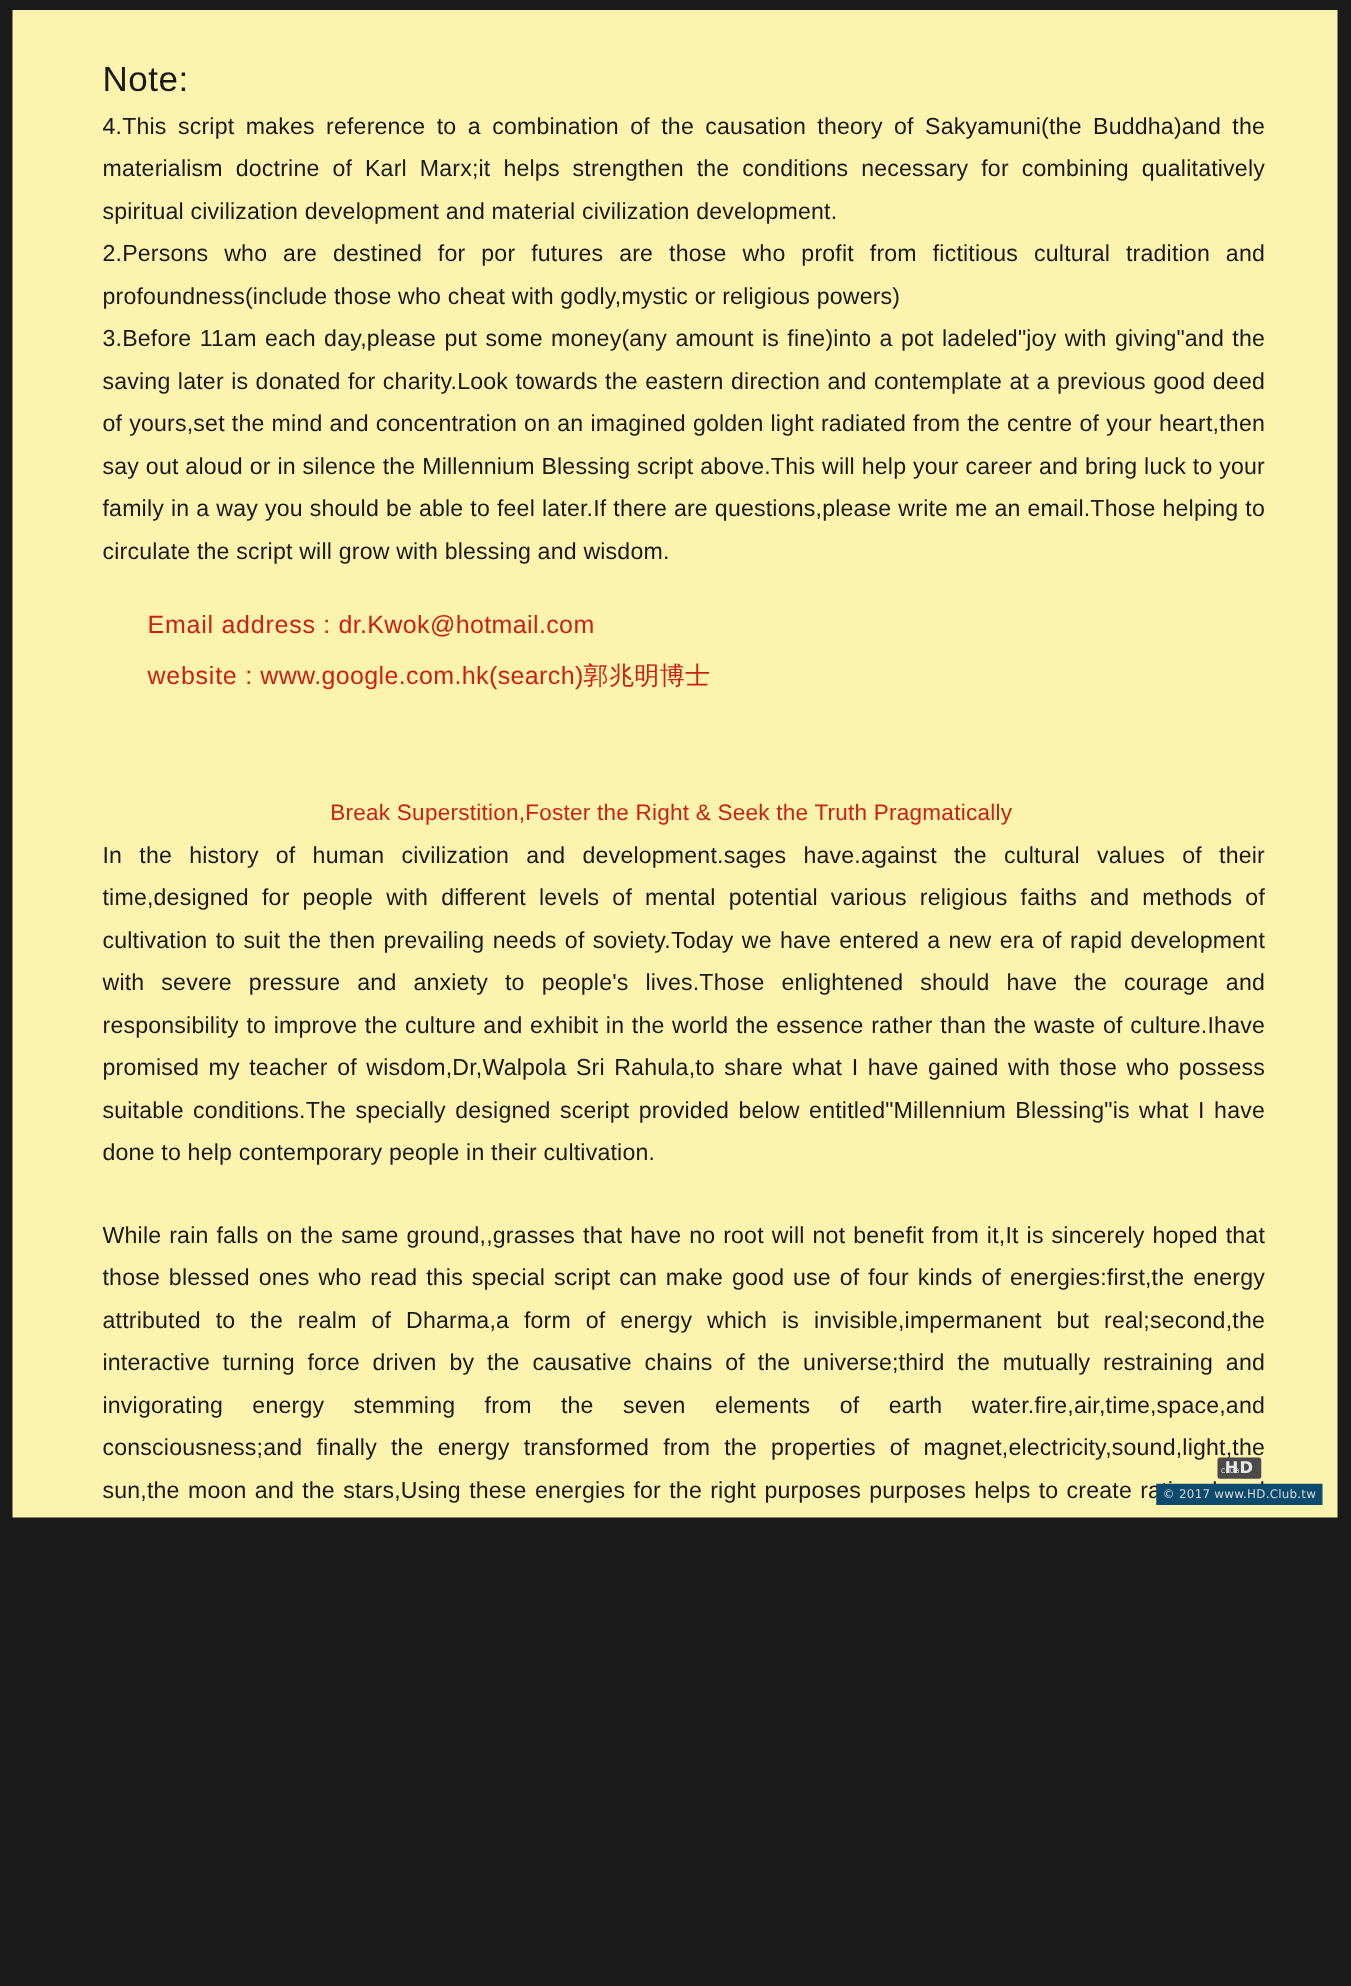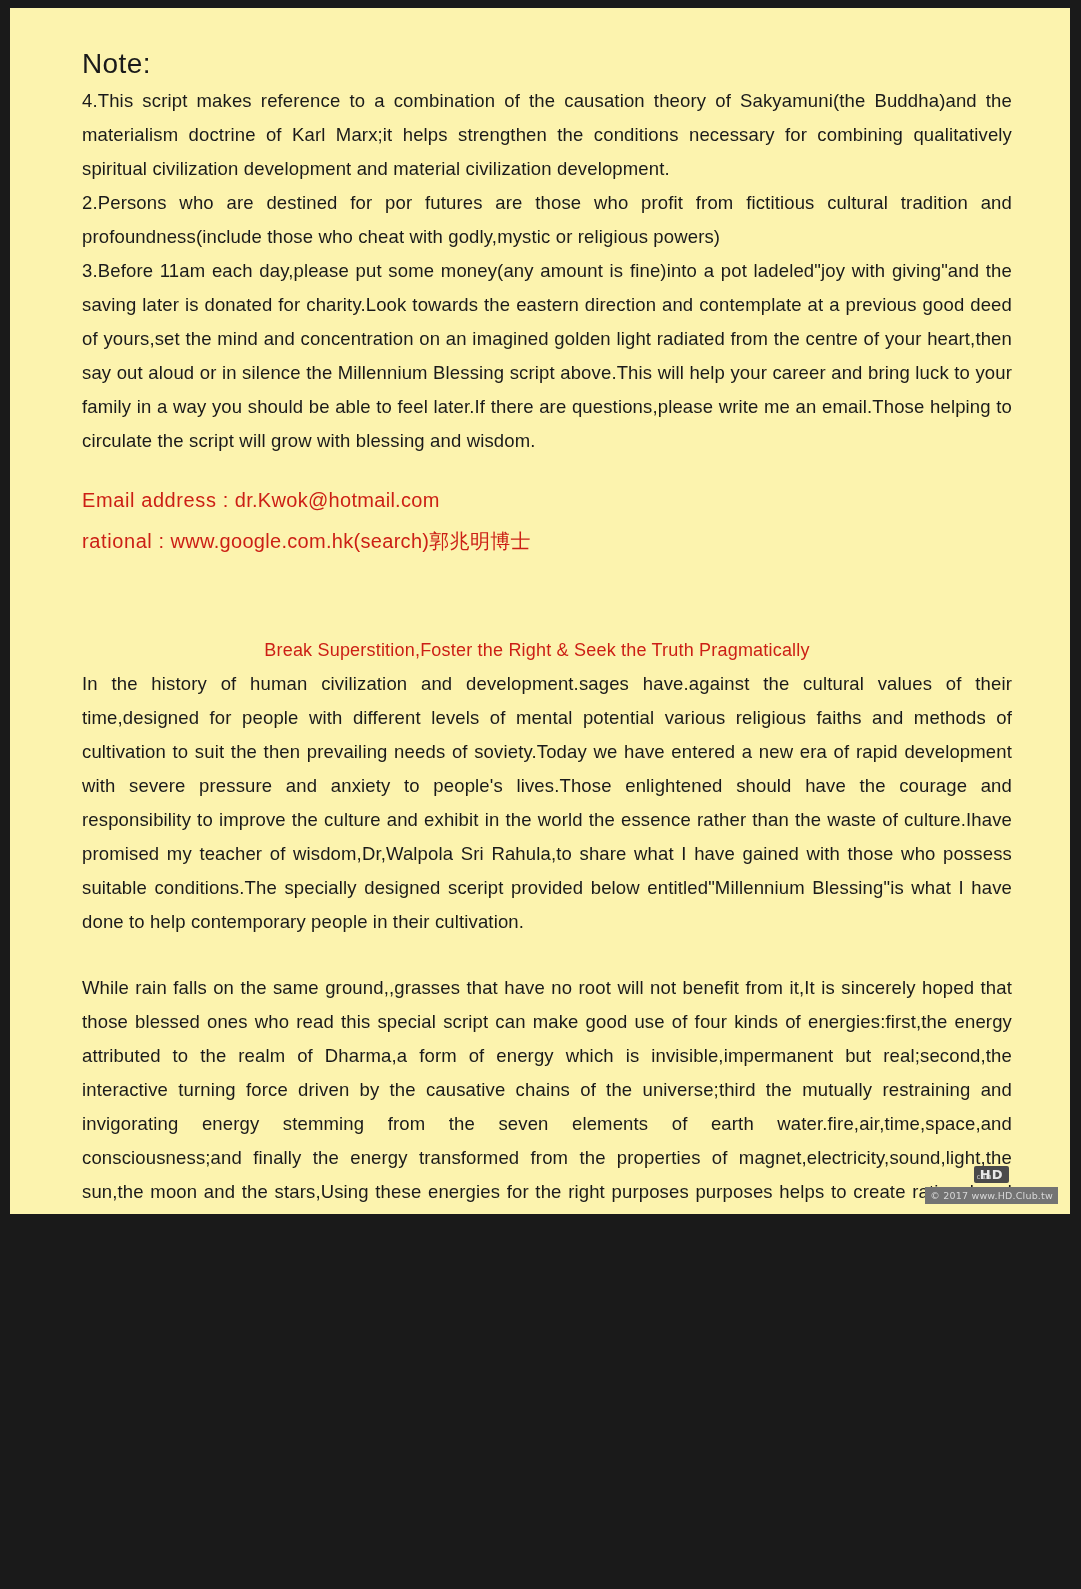--- a/index.html
+++ b/index.html
@@ -40,20 +40,21 @@
     font-size: 18.5px;
     line-height: 34px;
     color: #1a1a1a;
     margin: 0;
     letter-spacing: 0.15px;
     text-align: justify;
     text-justify: inter-word;
   }
   .contact-block {
     margin-top: 22px;
+    margin-left: 36px;
   }
   .contact-line {
     color: #cc1f15;
     font-size: 20px;
     line-height: 41px;
     letter-spacing: 0.3px;
   }
   .contact-line.indented {
     padding-left: 110px;
   }
@@ -97,21 +98,21 @@
   }
   .wm-sub {
     position: absolute;
     left: 3px;
     bottom: -1px;
     font-size: 5px;
     letter-spacing: 0.5px;
     font-weight: normal;
   }
   .wm-text {
-    background: #737373;
+    background: #0c4a6e;
     color: #d8d8d8;
     font-size: 9.5px;
     padding: 3px 5px;
     letter-spacing: 0.2px;
     font-family: "DejaVu Sans", sans-serif;
   }
 </style>
 </head>
 <body>
 
@@ -123,21 +124,21 @@
     <p class="body-text">4.This script makes reference to a combination of the causation theory of Sakyamuni(the Buddha)and the materialism doctrine of Karl Marx;it helps strengthen the conditions necessary for combining qualitatively spiritual civilization development and material civilization development.</p>
     <p class="body-text">2.Persons who are destined for por futures are those who profit from fictitious cultural tradition and profoundness(include those who cheat with godly,mystic or religious powers)</p>
     <p class="body-text">3.Before 11am each day,please put some money(any amount is fine)into a pot ladeled"joy with giving"and the saving later is donated for charity.Look towards the eastern direction and contemplate at a previous good deed of yours,set the mind and concentration on an imagined golden light radiated from the centre of your heart,then say out aloud or in silence the Millennium Blessing script above.This will help your career and bring luck to your family in a way you should be able to feel later.If there are questions,please write me an email.Those helping to circulate the script will grow with blessing and wisdom.</p>
 
     <div class="contact-block">
       <div class="contact-line">
         <span class="label">Email address :</span>
         <span>dr.Kwok@hotmail.com</span>
       </div>
       <div class="contact-line">
-        <span class="label">rational :</span>
+        <span class="label">website :</span>
         <span>www.google.com.hk(search)郭兆明博士</span>
       </div>
     </div>
 
     <div class="gap-big"></div>
 
     <div class="section-heading">Break Superstition,Foster the Right &amp; Seek the Truth Pragmatically</div>
 
     <p class="body-text">In the history of human civilization and development.sages have.against the cultural values of their time,designed for people with different levels of mental potential various religious faiths and methods of cultivation to suit the then prevailing needs of soviety.Today we have entered a new era of rapid development with severe pressure and anxiety to people's lives.Those enlightened should have the courage and responsibility to improve the culture and exhibit in the world the essence rather than the waste of culture.Ihave promised my teacher of wisdom,Dr,Walpola Sri Rahula,to share what I have gained with those who possess suitable conditions.The specially designed sceript provided below entitled"Millennium Blessing"is what I have done to help contemporary people in their cultivation.</p>
 

